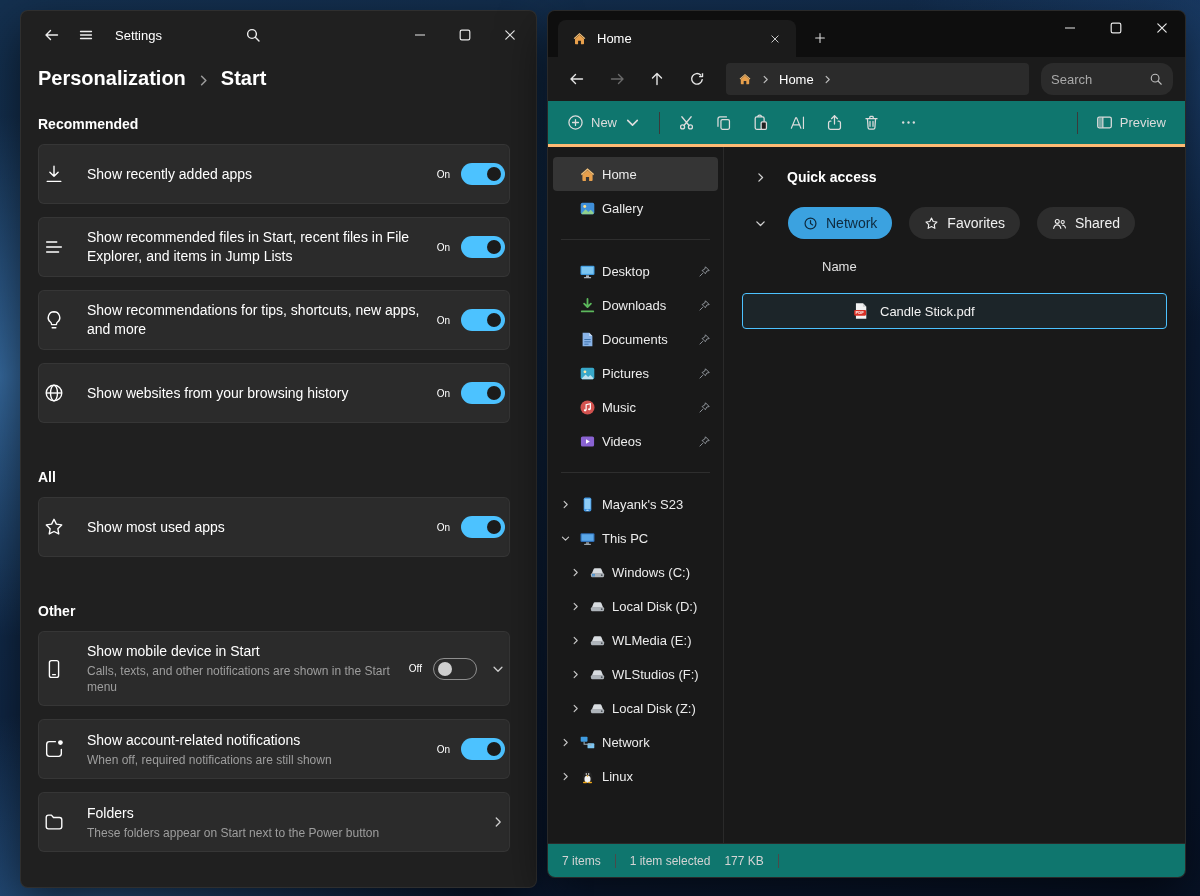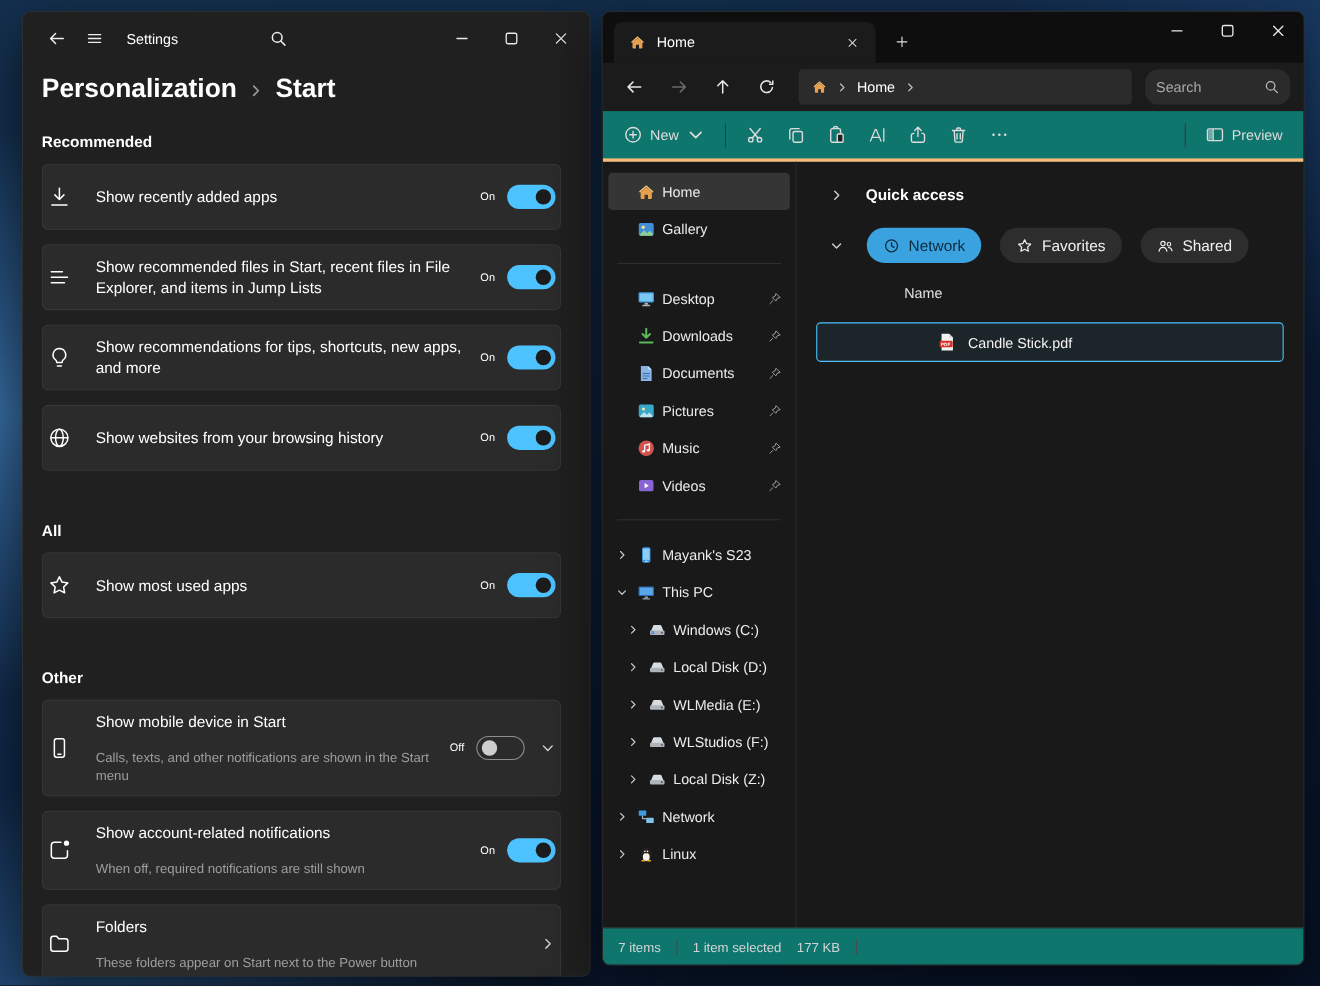--- a/index.html
+++ b/index.html
@@ -22,32 +22,32 @@
        box-shadow:0 18px 48px rgba(0,0,0,.6);border:1px solid rgba(255,255,255,.07)}
 
   
   .settings-win{left:20px;top:10px;width:517px;height:878px;background:#202020}
   .s-titlebar{height:48px;display:flex;align-items:center;padding:0 4px 0 14px}
   .tb-btn{width:34px;height:32px;display:flex;align-items:center;justify-content:center;color:#ededed;border-radius:5px}
   .s-title{font-size:13px;margin-left:12px;color:#fff}
   .s-search-btn{margin-left:74px;color:#ededed}
   .s-winctls{margin-left:auto;display:flex}
   .winctl{width:45px;height:34px;display:flex;align-items:center;justify-content:center;color:#e8e8e8}
-  .s-breadcrumb{display:flex;align-items:center;gap:10px;padding:8px 0 0 17px;font-size:24px;font-weight:700}
+  .s-breadcrumb{display:flex;align-items:center;gap:10px;padding:8px 0 0 17px;font-size:20px;font-weight:700}
   .crumb-sep{color:#9a9a9a;display:flex;margin-top:3px}
   .s-content{padding:0 26px 0 17px}
   .sec-title{font-size:14px;font-weight:700;margin:26px 0 12px}
   .sec-title.gap{margin-top:46px}
   .card{display:flex;align-items:center;background:#2b2b2b;border:1px solid rgba(255,255,255,.055);
         border-radius:6px;padding:10px 4px;margin-bottom:13px;min-height:60px}
   .card-icon{flex:0 0 22px;width:22px;height:22px;margin-right:22px;color:#fff}
   .card-icon svg{width:22px;height:22px}
   .card-body{flex:1;min-width:0;padding-right:10px}
   .card-label{font-size:14px;line-height:1.35}
-  .card-sub{font-size:12px;color:#9e9e9e;margin-top:15px;line-height:1.35}
+  .card-sub{font-size:12px;color:#9e9e9e;margin-top:2px;line-height:1.35}
   .toggle-state{font-size:10px;margin-right:11px;flex:0 0 auto}
   .toggle{width:44px;height:22px;border-radius:11px;position:relative;flex:0 0 44px}
   .toggle.on{background:var(--accent)}
   .toggle.on::after{content:"";position:absolute;top:4px;right:4px;width:14px;height:14px;border-radius:50%;background:#1c1c1c}
   .toggle.off{border:1px solid #8f8f8f}
   .toggle.off::after{content:"";position:absolute;top:3px;left:4px;width:14px;height:14px;border-radius:50%;background:#cfcfcf}
   .card-chev{margin-left:14px;color:#cfcfcf;display:flex;flex:0 0 auto}
 
   
   .explorer-win{left:547px;top:10px;width:639px;height:868px;background:#191919;display:flex;flex-direction:column}

